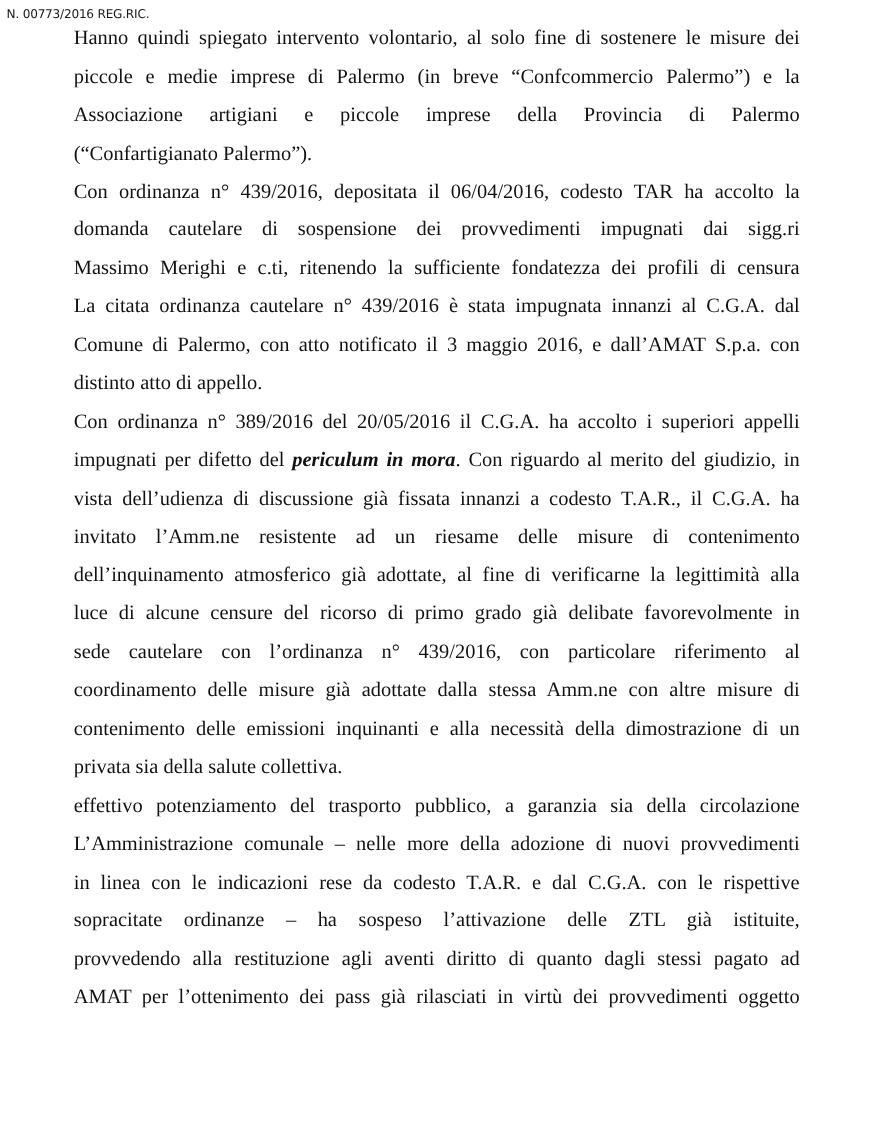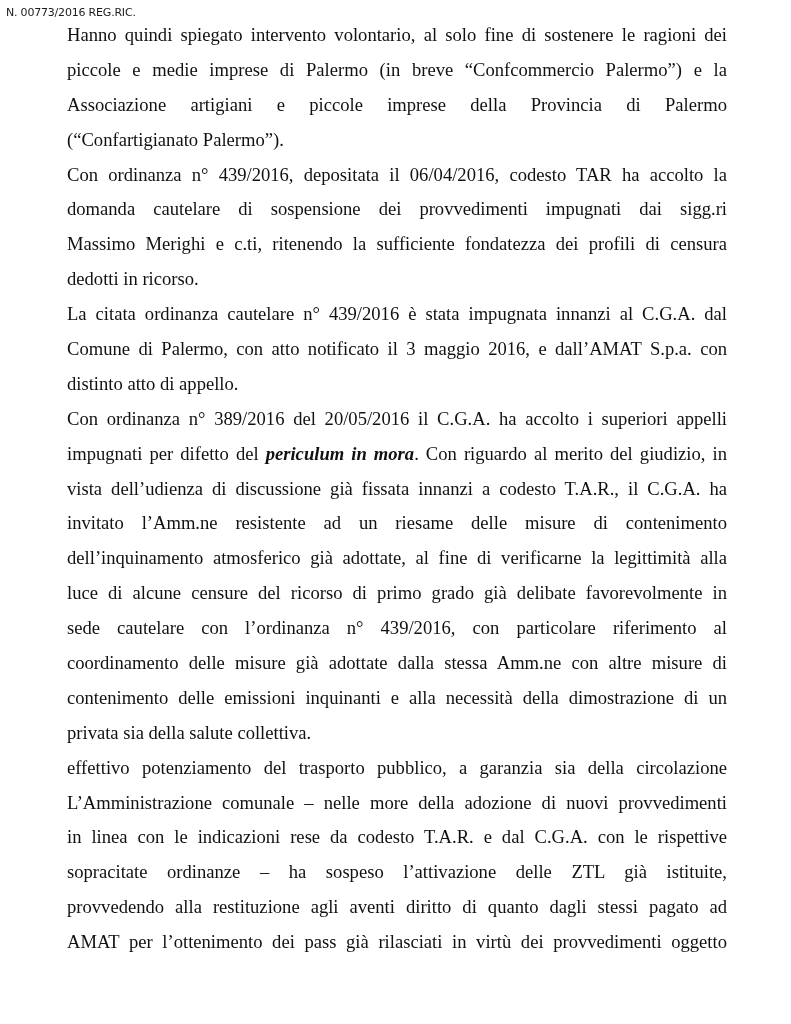--- a/index.html
+++ b/index.html
@@ -49,31 +49,30 @@
   }
 </style>
 </head>
 <body>
 
 <div class="header-ref">N. 00773/2016 REG.RIC.</div>
 
 <div class="page-body">
 
   <div>
-    <span class="line">Hanno quindi spiegato intervento volontario, al solo fine di sostenere le ragioni dei</span>
+    <span class="line">Hanno quindi spiegato intervento volontario, al solo fine di sostenere le misure dei</span>
     <span class="line">piccole e medie imprese di Palermo (in breve “Confcommercio Palermo”) e la</span>
     <span class="line">Associazione artigiani e piccole imprese della Provincia di Palermo</span>
     <span class="line last">(“Confartigianato Palermo”).</span>
   </div>
 
   <div>
     <span class="line">Con ordinanza n° 439/2016, depositata il 06/04/2016, codesto TAR ha accolto la</span>
     <span class="line">domanda cautelare di sospensione dei provvedimenti impugnati dai sigg.ri</span>
     <span class="line">Massimo Merighi e c.ti, ritenendo la sufficiente fondatezza dei profili di censura</span>
-    <span class="line last">dedotti in ricorso.</span>
   </div>
 
   <div>
     <span class="line">La citata ordinanza cautelare n° 439/2016 è stata impugnata innanzi al C.G.A. dal</span>
     <span class="line">Comune di Palermo, con atto notificato il 3 maggio 2016, e dall’AMAT S.p.a. con</span>
     <span class="line last">distinto atto di appello.</span>
   </div>
 
   <div>
     <span class="line">Con ordinanza n° 389/2016 del 20/05/2016 il C.G.A. ha accolto i superiori appelli</span>

